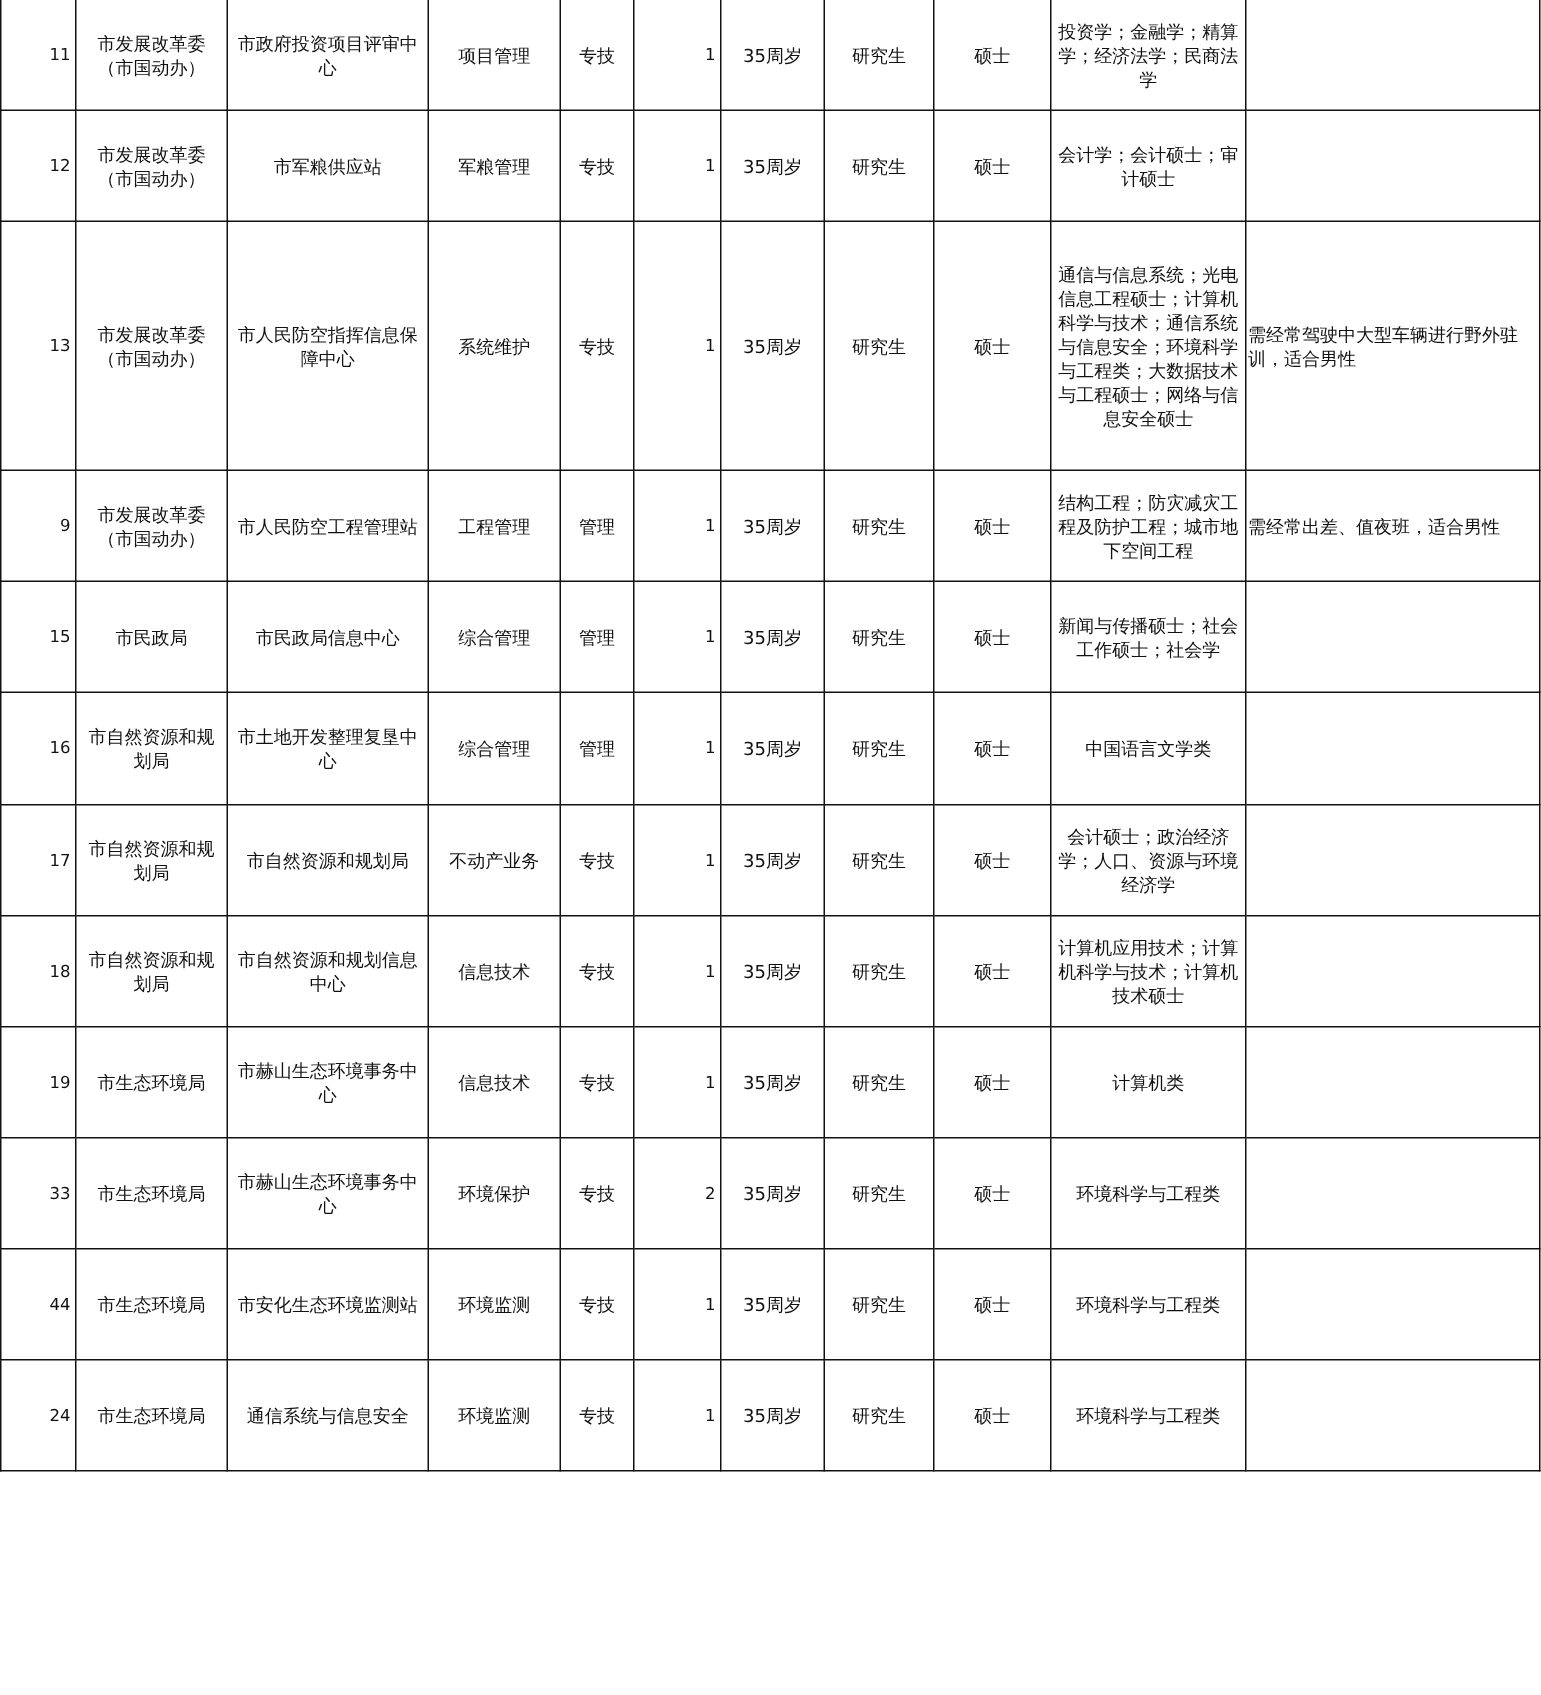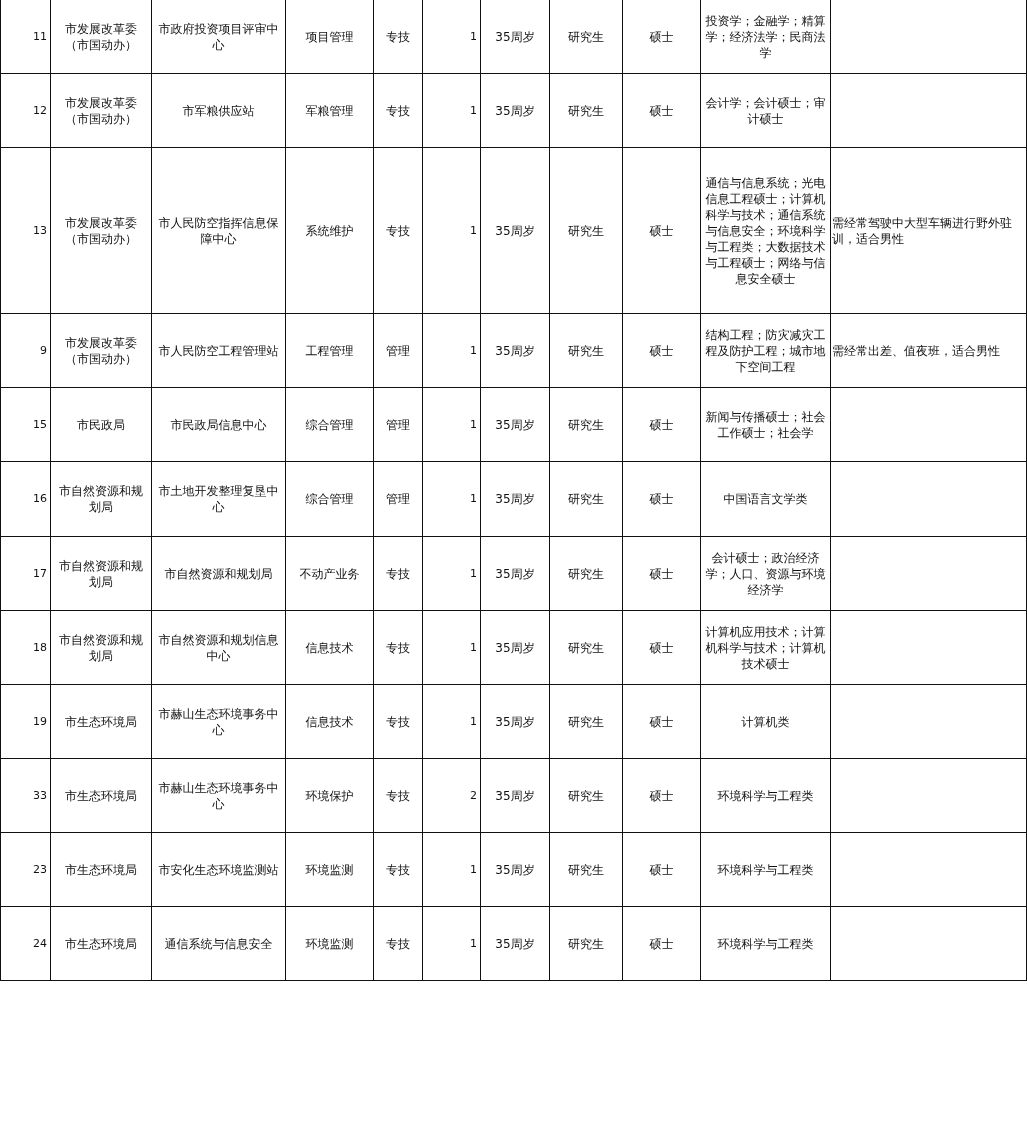--- a/index.html
+++ b/index.html
@@ -197,21 +197,21 @@
     <td class="num">2</td>
     <td>35周岁</td>
     <td>研究生</td>
     <td>硕士</td>
     <td>环境科学与工程类</td>
     <td class="note"></td>
   </tr>
 
 
   <tr style="height: 74px;">
-    <td class="num">23</td>
+    <td class="num">44</td>
     <td>市生态环境局</td>
     <td>市安化生态环境监测站</td>
     <td>环境监测</td>
     <td>专技</td>
     <td class="num">1</td>
     <td>35周岁</td>
     <td>研究生</td>
     <td>硕士</td>
     <td>环境科学与工程类</td>
     <td class="note"></td>

